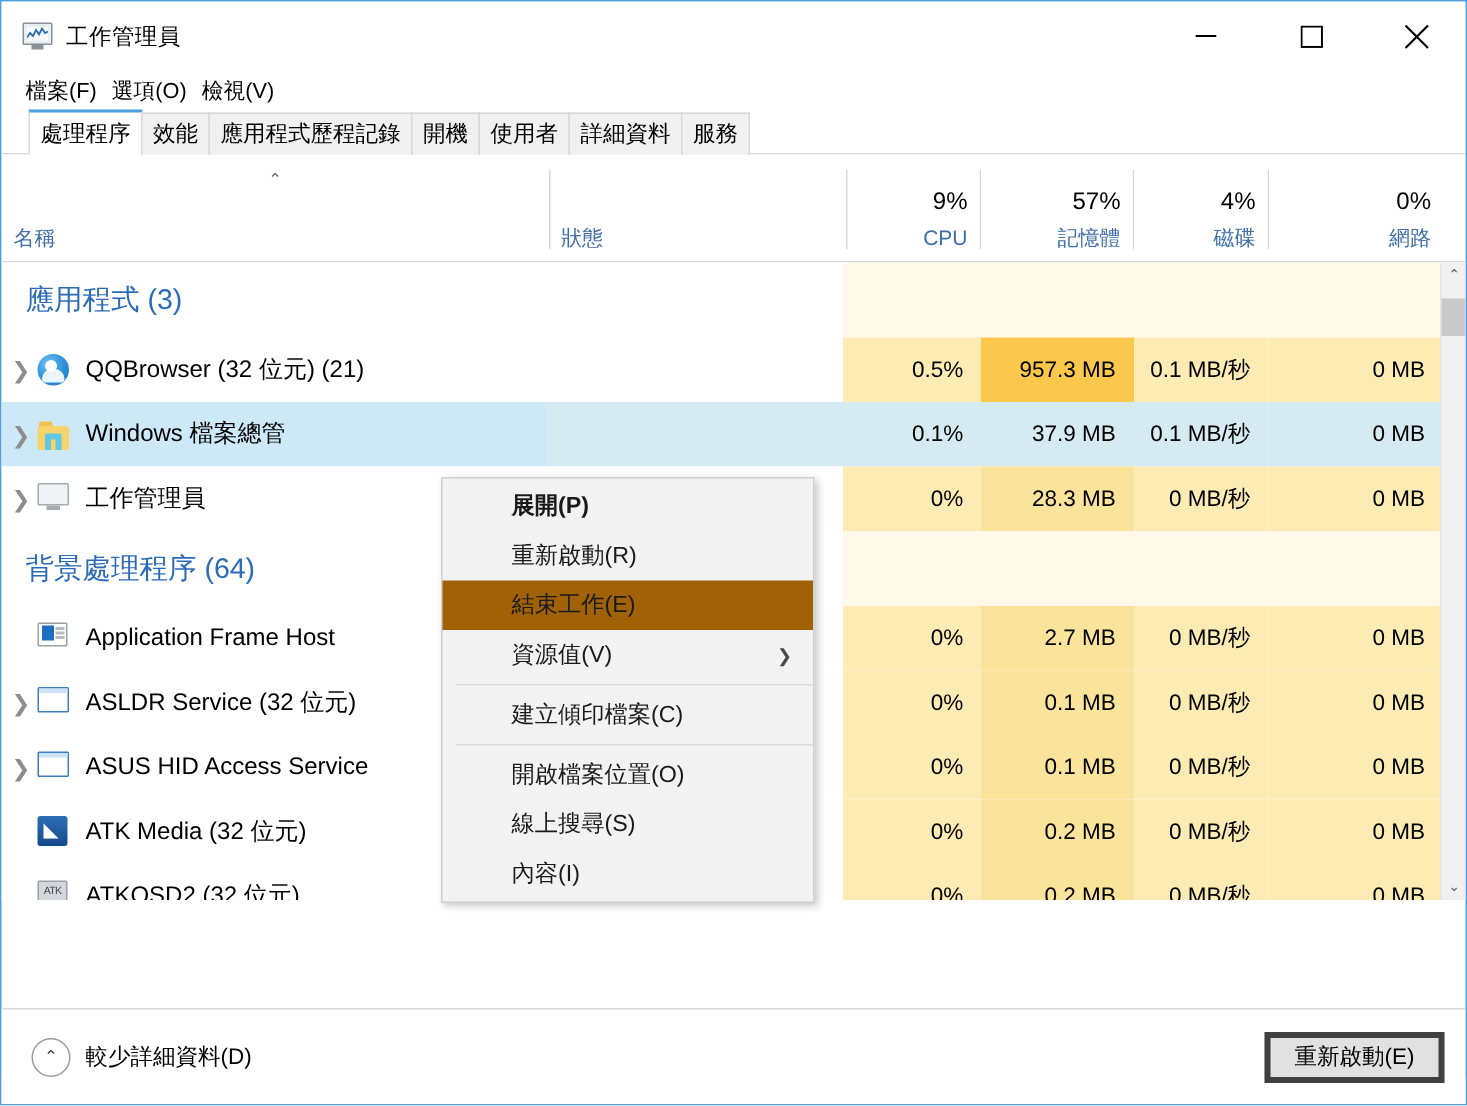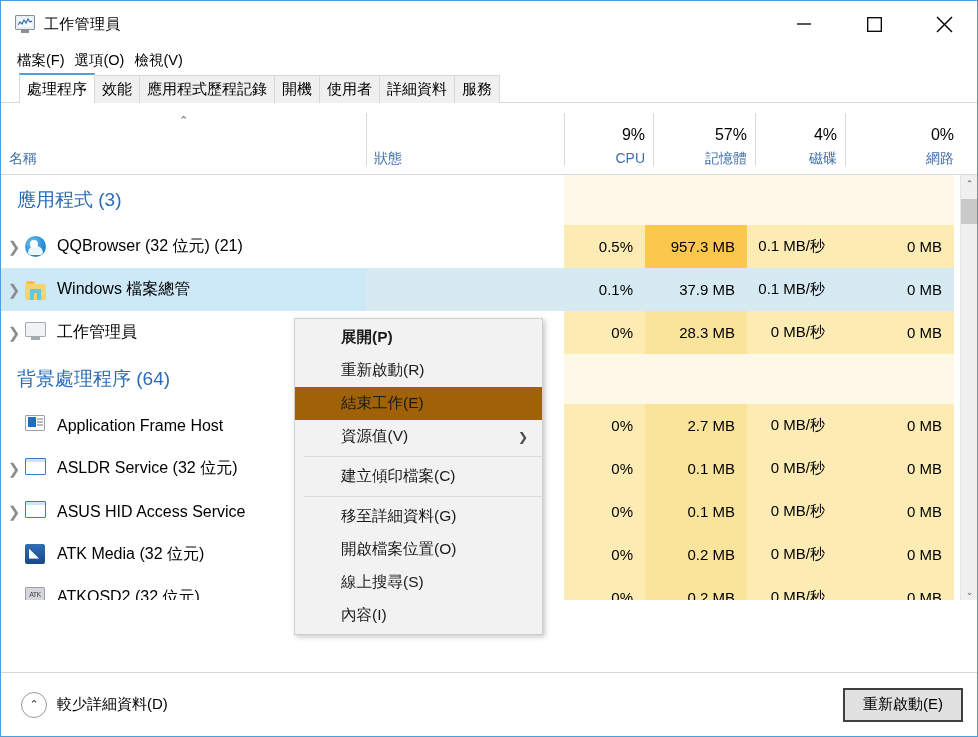--- a/index.html
+++ b/index.html
@@ -179,21 +179,21 @@
   }
   .row.grouphdr { height: 50px; }
   .cell {
     height: 100%;
     display: flex; align-items: center;
     overflow: hidden;
     white-space: nowrap;
   }
   .c-name  { width: 365px; padding-left: 2px; }
   .c-state { width: 198px; }
-  .c-cpu   { width: 81px; justify-content: flex-end; padding-right: 12px; }
+  .c-cpu   { width: 93px; justify-content: flex-end; padding-right: 12px; }
   .c-mem   { width: 102px; justify-content: flex-end; padding-right: 12px; }
   .c-disk  { width: 90px; justify-content: flex-end; padding-right: 12px; }
   .c-net   { width: 117px; justify-content: flex-end; padding-right: 12px; }
 
   .grouplabel {
     font-size: 19px; color: #2b6cb8;
     padding-left: 14px;
     white-space: nowrap;
   }
   .expander {
@@ -397,21 +397,21 @@
     border: 1px solid #9b9b9b;
     border-radius: 50%;
     display: flex; align-items: center; justify-content: center;
     color: #333; font-size: 11px;
   }
   #fewer-label { font-size: 15px; color: #000; }
   #restart-button {
     margin-left: auto;
     min-width: 120px; height: 34px;
     background: #e1e1e1;
-    border: 2px solid #404040;
+    border: 4px solid #404040;
     font-size: 15px; color: #000;
     display: flex; align-items: center; justify-content: center;
     cursor: default;
   }
 </style>
 </head>
 <body>
 
 <div id="window">
 
@@ -738,23 +738,20 @@
       <div class="ctxitem">
         <span>資源值(V)</span>
         <span class="sub">❯</span>
       </div>
       <div class="ctxsep"></div>
       <div class="ctxitem">
         <span>建立傾印檔案(C)</span>
       </div>
       <div class="ctxsep"></div>
       <div class="ctxitem">
-        <span>移至詳細資料(G)</span>
-      </div>
-      <div class="ctxitem">
         <span>開啟檔案位置(O)</span>
       </div>
       <div class="ctxitem">
         <span>線上搜尋(S)</span>
       </div>
       <div class="ctxitem">
         <span>內容(I)</span>
       </div>
     </div>
 

